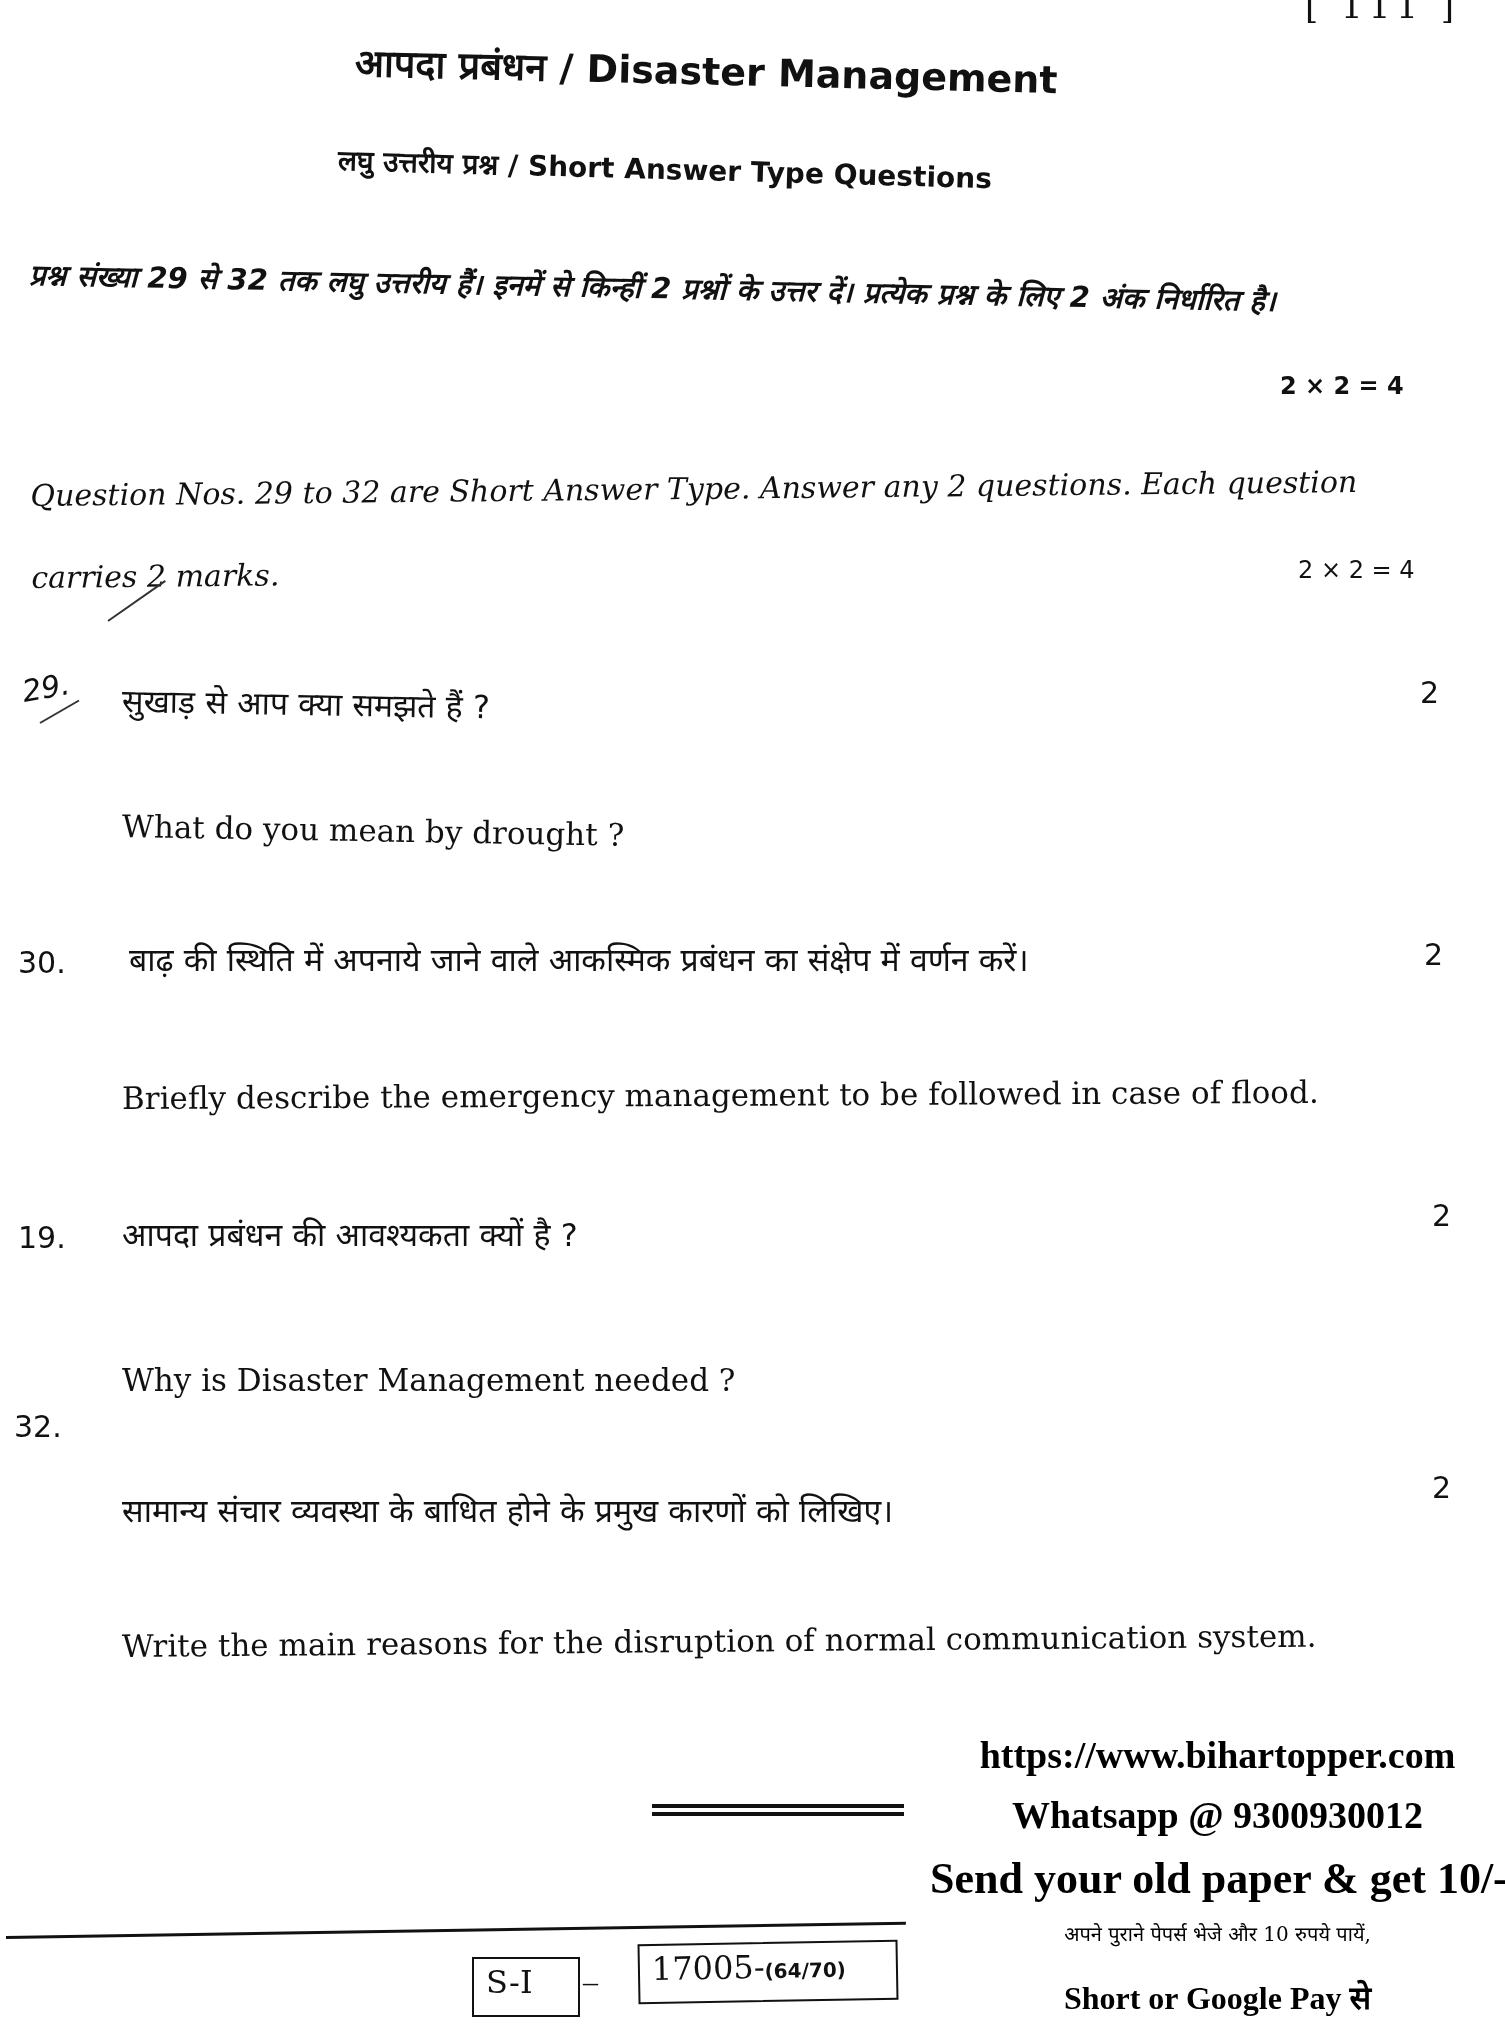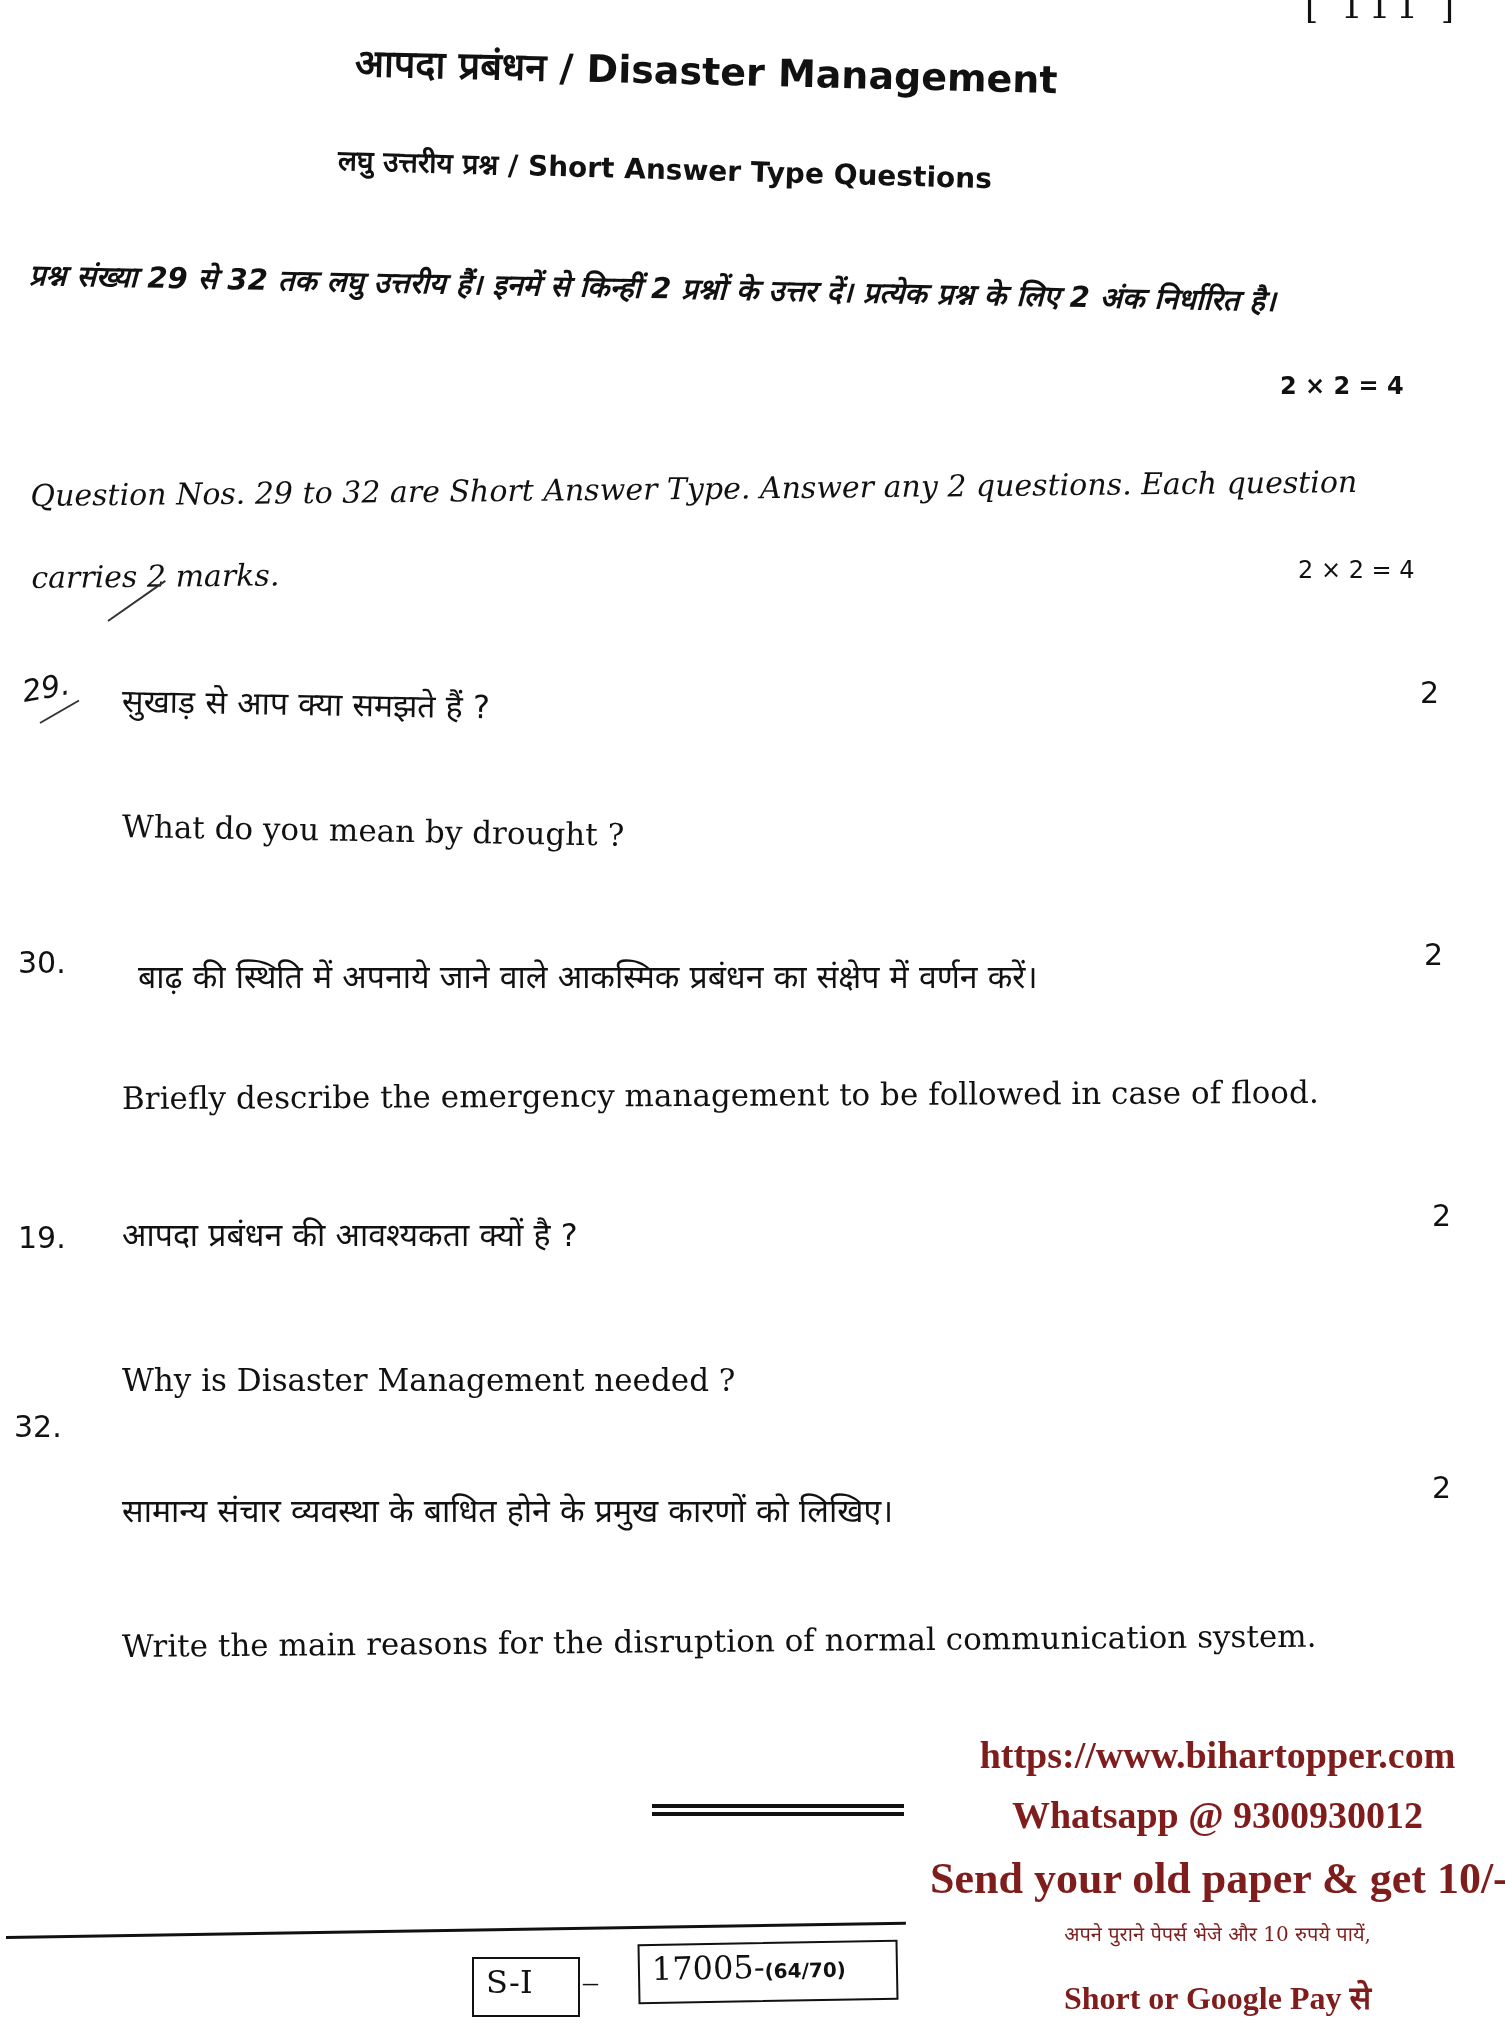--- a/index.html
+++ b/index.html
@@ -48,21 +48,21 @@
     .mt2 { left: 1298px; top: 556px; }
     .qnum { font-size: 30px; font-family: "DejaVu Sans", sans-serif; }
     .qhi { font-size: 32px; font-family: "DejaVu Sans", sans-serif; }
     .qen { font-size: 31px; font-family: "DejaVu Serif", serif; }
     .qmark { font-size: 30px; font-family: "DejaVu Sans", sans-serif; }
     .q29num { left: 22px; top: 670px; font-style: italic; transform: rotate(-10deg); }
     .q29hi { left: 122px; top: 678px; transform: rotate(1deg); transform-origin: left center; }
     .q29en { left: 122px; top: 808px; transform: rotate(1deg); transform-origin: left center; }
     .q29mk { left: 1420px; top: 675px; }
     .q30num { left: 18px; top: 945px; }
-    .q30hi { left: 138px; top: 937px; margin-top: 17px; }
+    .q30hi { left: 129px; top: 937px; }
     .q30en { left: 122px; top: 1080px; transform: rotate(-0.3deg); transform-origin: left center; }
     .q30mk { left: 1424px; top: 937px; }
     .q31num { left: 18px; top: 1220px; }
     .q31hi { left: 122px; top: 1212px; }
     .q31en { left: 122px; top: 1362px; }
     .q31mk { left: 1432px; top: 1198px; }
     .q32num { left: 14px; top: 1409px; }
     .q32hi { left: 122px; top: 1488px; text-align: right; }
     .q32en { left: 122px; top: 1628px; transform: rotate(-0.5deg); transform-origin: left center; }
     .q32mk { left: 1432px; top: 1470px; }
@@ -70,21 +70,21 @@
     .double-rule div { height: 4px; background: #111; margin-bottom: 4px; }
     .footer-rule { left: 6px; top: 1936px; width: 900px; height: 3px; background: #111; transform: rotate(-0.9deg); transform-origin: left center; }
     .box {
       border: 2.5px solid #111; font-family: "DejaVu Serif", serif; font-size: 32px;
       padding: 4px 12px; background: #fff;
     }
     .box-s { left: 472px; top: 1957px; width: 80px; height: 48px; text-align: left; }
     .dash { left: 583px; top: 1965px; font-size: 30px; }
     .box-code { left: 638px; top: 1942px; width: 232px; height: 48px; transform: rotate(-1deg); }
     .box-code .small { font-size: 20px; font-weight: bold; font-family: "DejaVu Sans", sans-serif; }
-    .ad { left: 930px; width: 575px; text-align: center; font-family: "Liberation Serif", serif; font-weight: bold; color: #7f1d1d; }
+    .ad { left: 930px; width: 575px; text-align: center; font-family: "Liberation Serif", serif; font-weight: bold; color: #000000; }
     .ad1 { top: 1733px; font-size: 38px; }
     .ad2 { top: 1793px; font-size: 38px; }
     .ad3 { top: 1853px; font-size: 44px; }
     .ad4 { top: 1920px; font-size: 20px; font-weight: normal; font-family: "DejaVu Serif", serif; }
     .ad5 { top: 1975px; font-size: 32px; }
     .pen { background: #333; height: 2px; transform-origin: left center; }
   </style>
 </head>
 <body>
 

